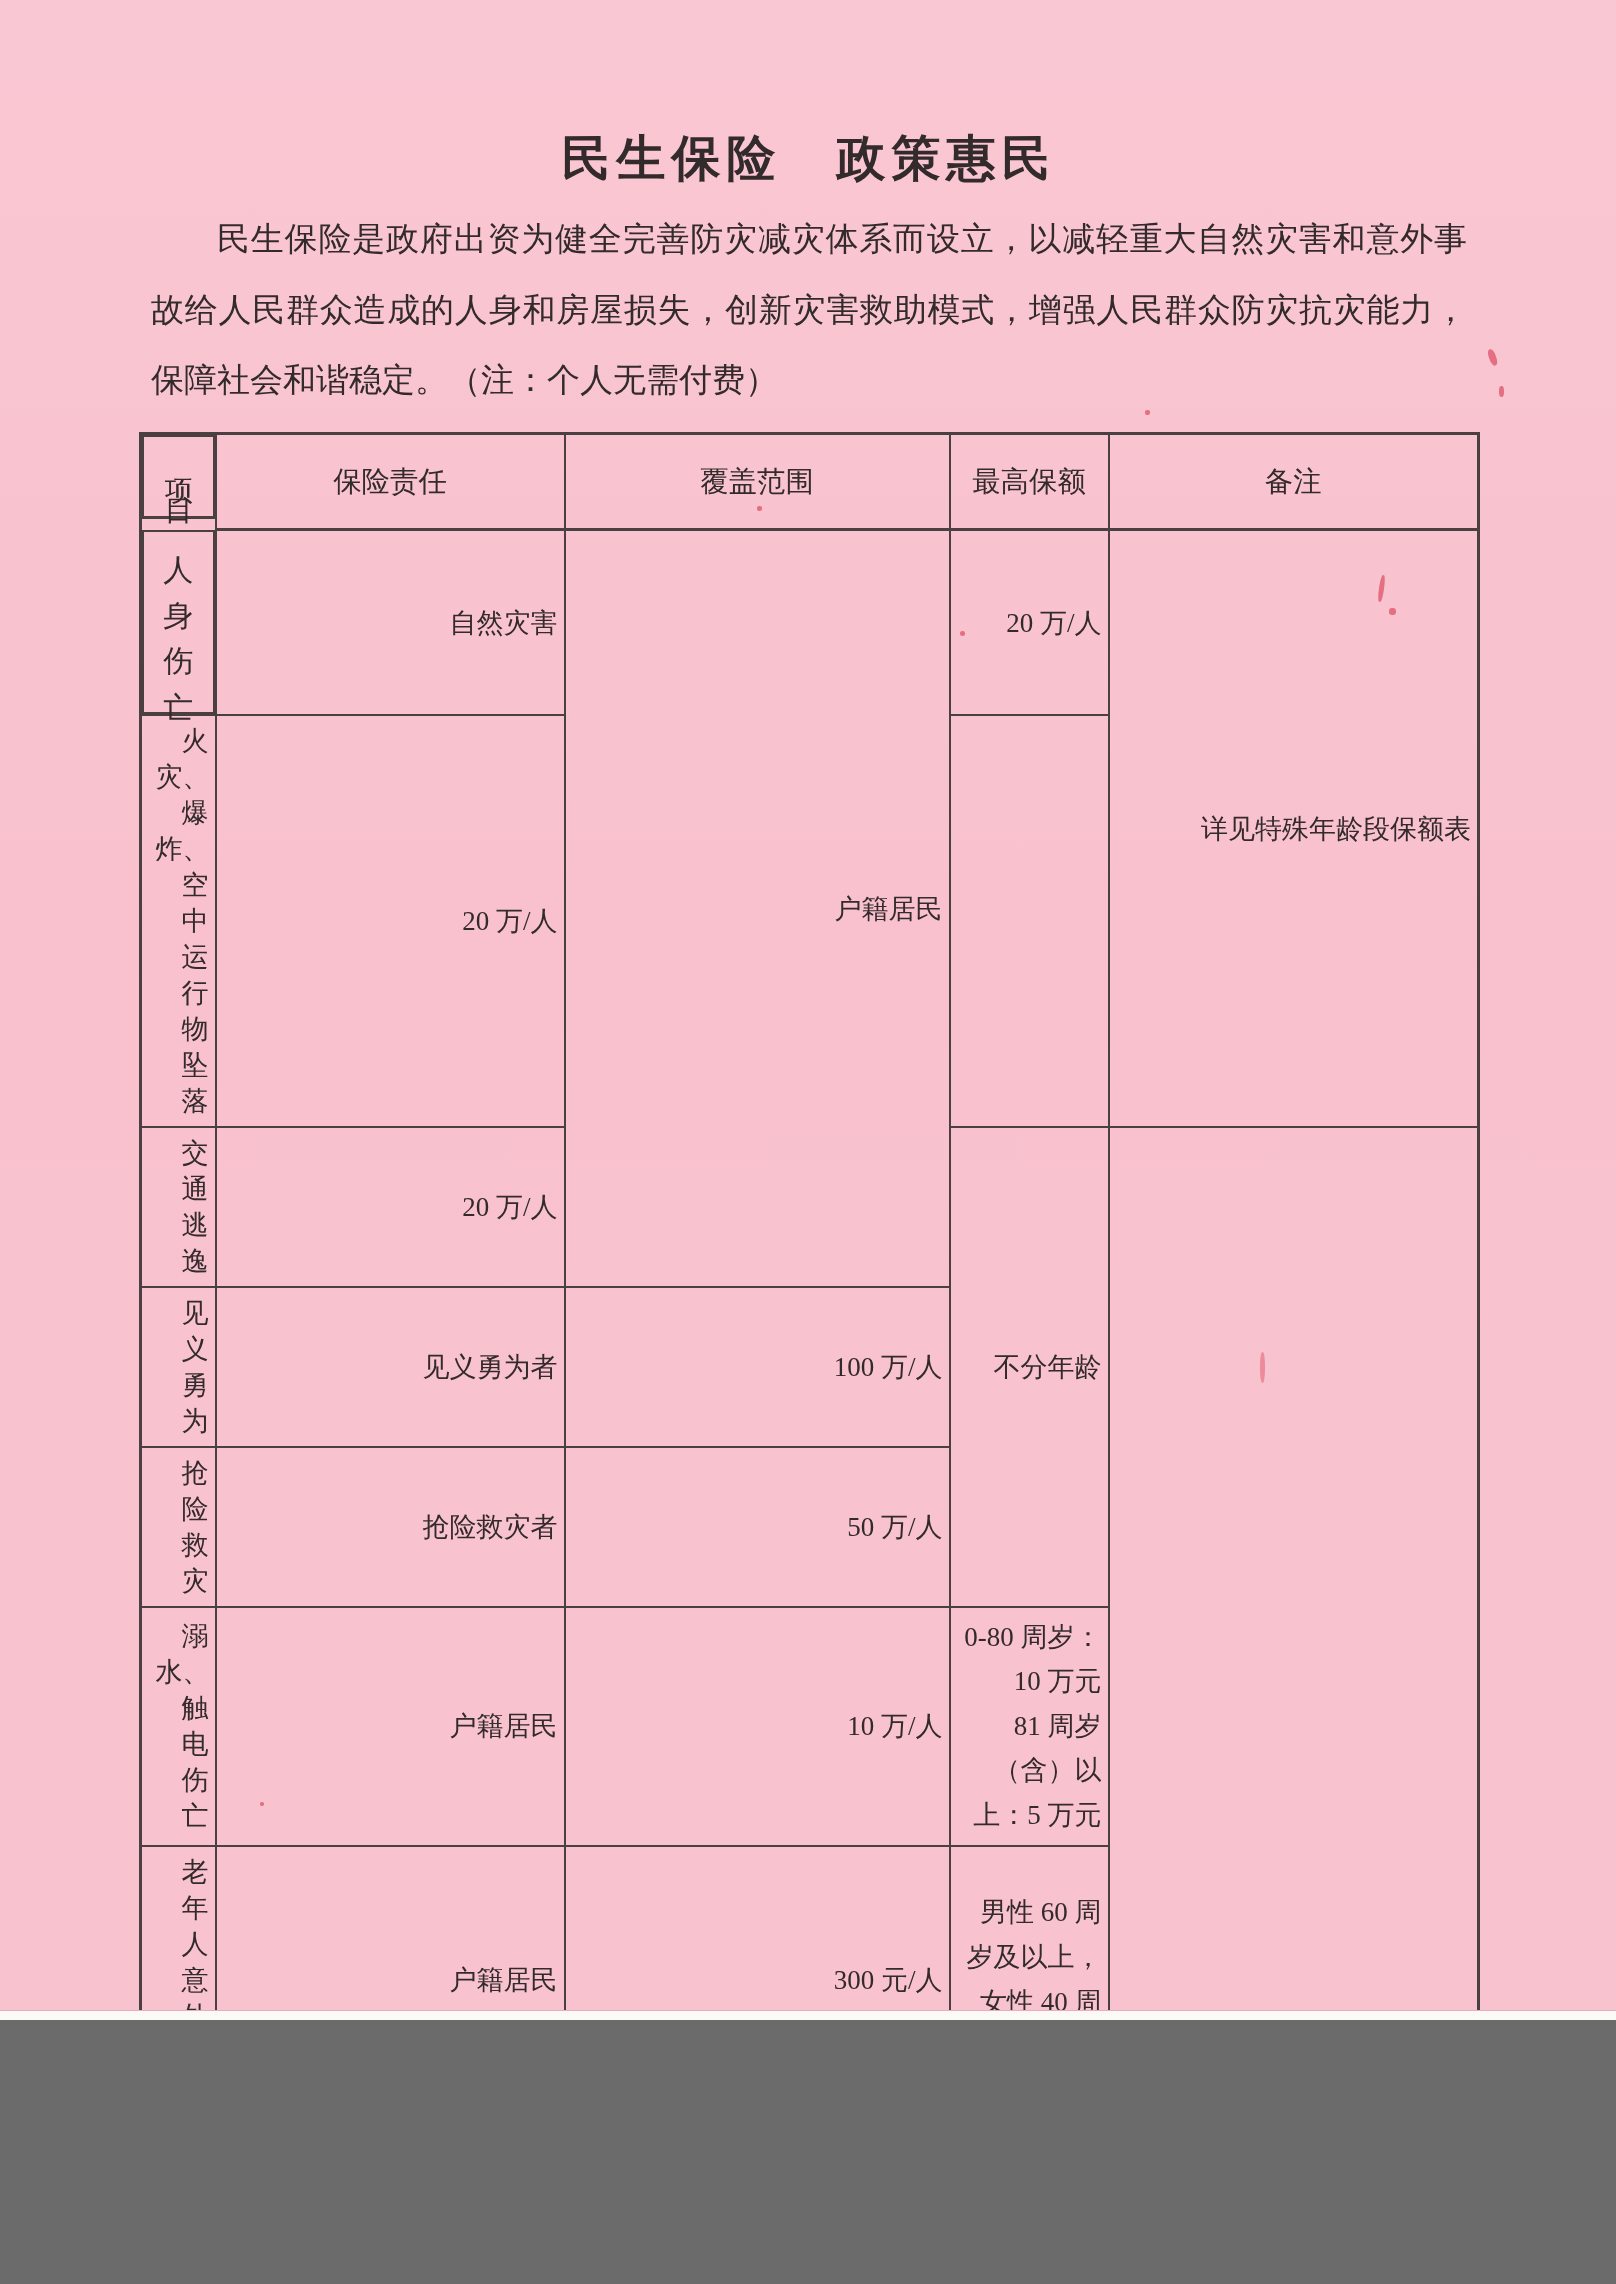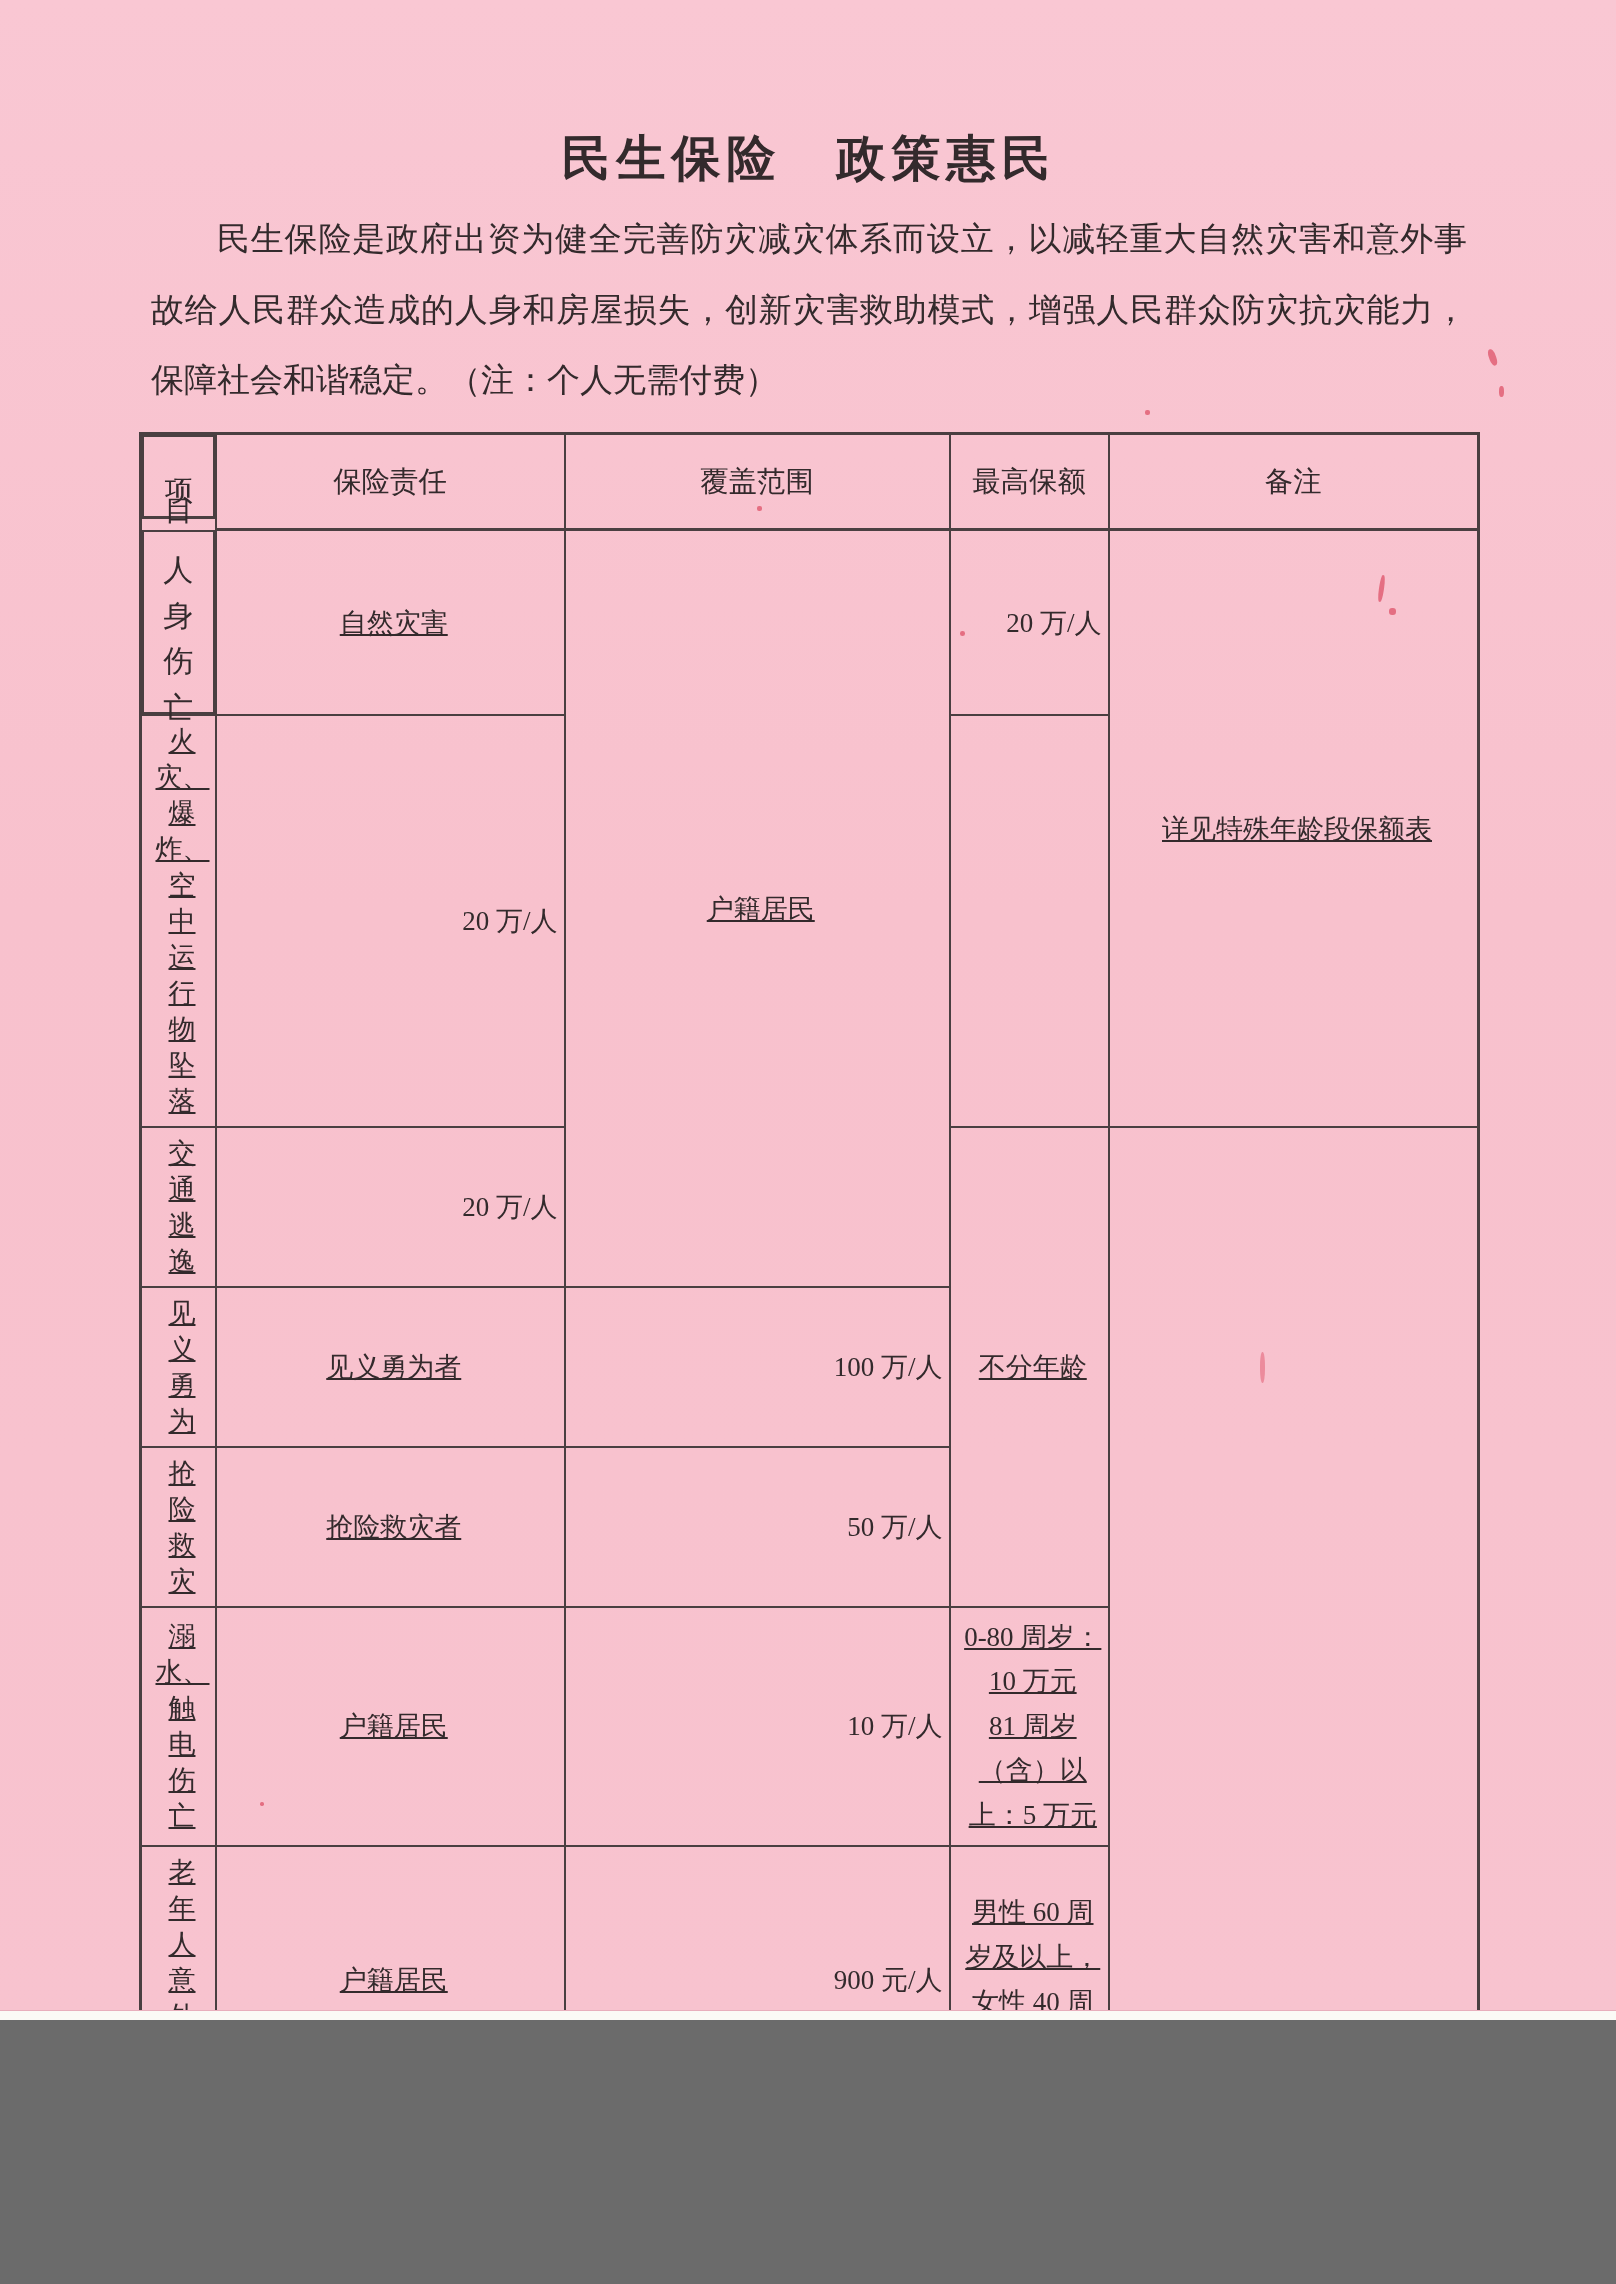--- a/index.html
+++ b/index.html
@@ -33,21 +33,21 @@
     width:1337px;margin-top:16.5px;
     font-size:27px;
   }
   .main-table th,.main-table td{
     border:2.2px solid #4a3f41;
     padding:7px 6px;
     vertical-align:middle;
   }
   .main-table{border:3.7px solid #4a3f41;}
   .main-table tr.head th{border-bottom:3.7px solid #4a3f41;height:79px;font-weight:normal;font-size:28.4px;text-align:center;}
-  .c-liab,.c-cov,.c-rem{text-align:center;padding-left:13.5px !important;text-decoration:underline;}
+  .c-liab,.c-cov,.c-rem{text-align:right;padding-left:13.5px !important;}
   .c-max{text-align:right;}
   .vcell{display:flex;align-items:center;justify-content:center;padding:0 !important;}
   .vert{writing-mode:vertical-lr;text-orientation:upright;line-height:1;display:inline-block;}
   .vert-head{letter-spacing:19.5px;font-size:28.4px;}
   .vert-person{letter-spacing:45px;font-size:30px;}
   .vert-prop{letter-spacing:19.5px;font-size:30px;}
   .rem-2line div{line-height:1.65;}
   .rh-h50{height:37px;} .rh-h58{height:43px;} .rh-h118{height:88px;}
   .rh-h106{height:79px;} .rh-h52{height:39px;} .rh-h60{height:45px;}
   .ink{position:absolute;background:#d93a52;opacity:.62;border-radius:45%;}
@@ -118,21 +118,21 @@
         <td class="c-cov">户籍居民</td>
         <td class="c-max">10 万/人</td>
         <td class="c-rem rem-2line">
           <div>0-80 周岁：10 万元</div>
           <div>81 周岁（含）以上：5 万元</div>
         </td>
       </tr>
       <tr class="rh-h106">
         <td class="c-liab">老年人意外骨折</td>
         <td class="c-cov">户籍居民</td>
-        <td class="c-max">900 元/人</td>
+        <td class="c-max">300 元/人</td>
         <td class="c-rem rem-2line">
           <div>男性 60 周岁及以上，</div>
           <div>女性 40 周岁及以上</div>
         </td>
       </tr>
       <tr class="rh-h52">
         <td class="vcell" rowspan="4">
               <span class="vert vert-prop">财产损失</span>
             </td>
         <td class="c-liab">自然灾害</td>

